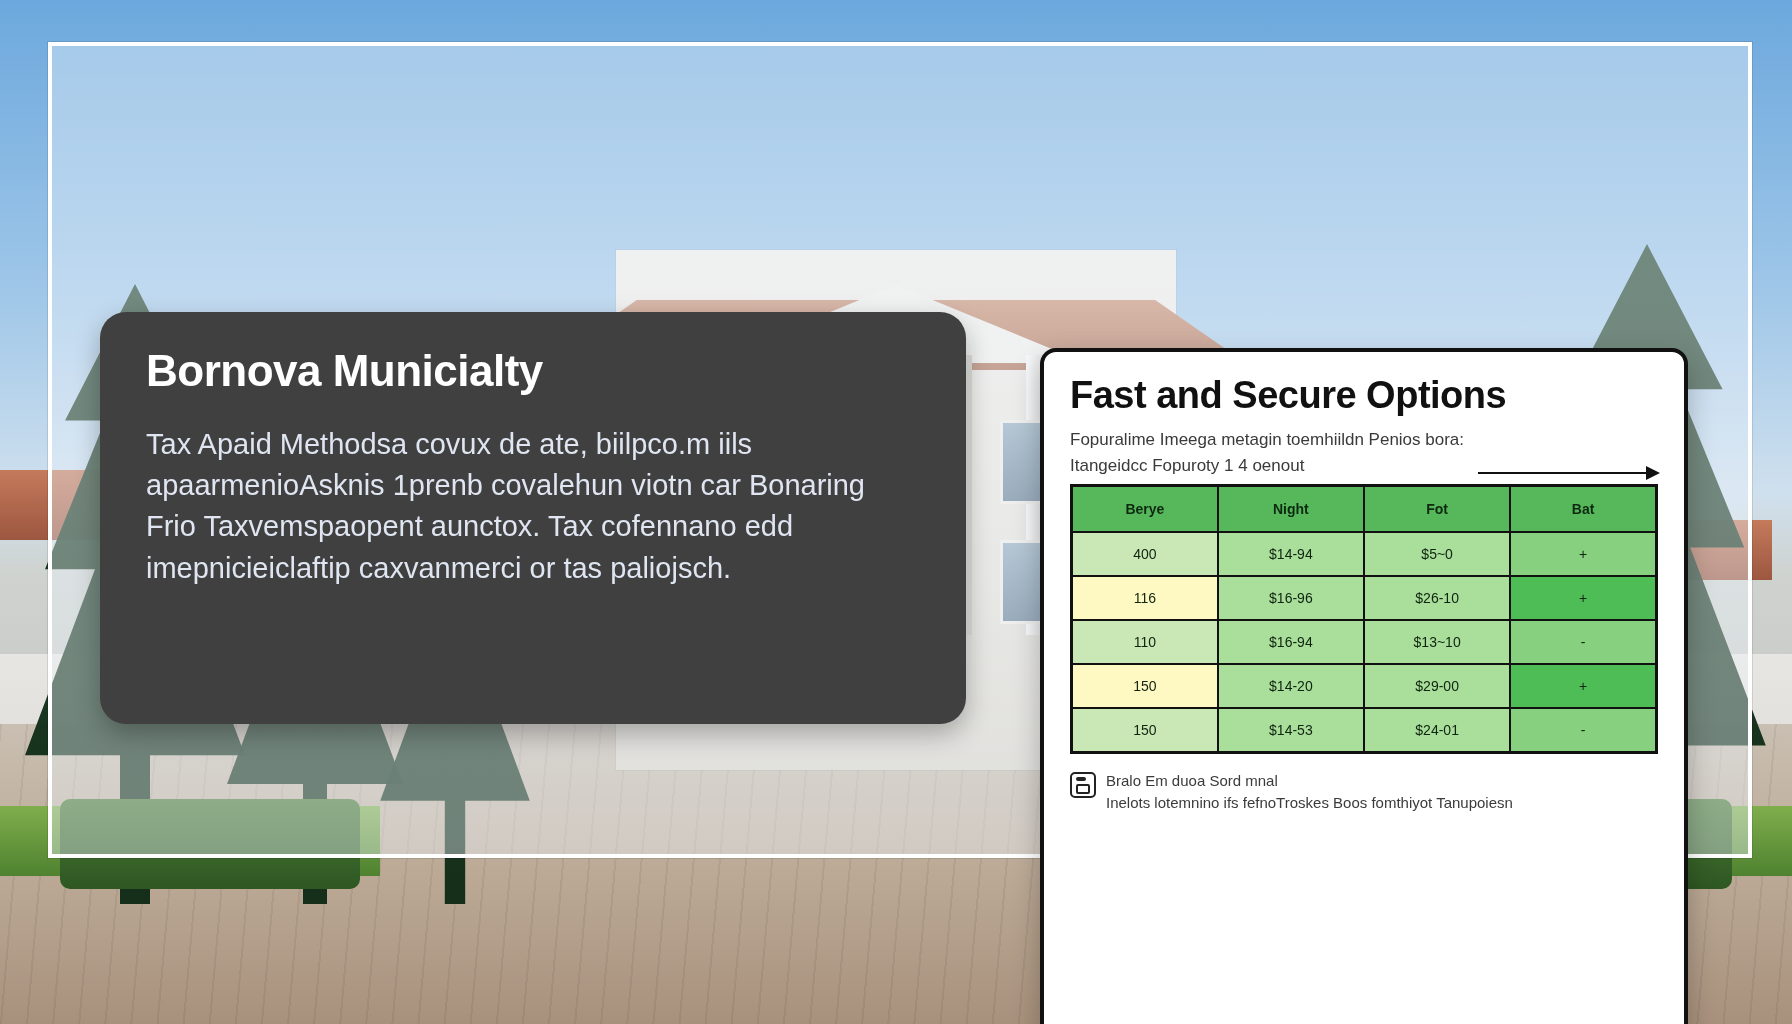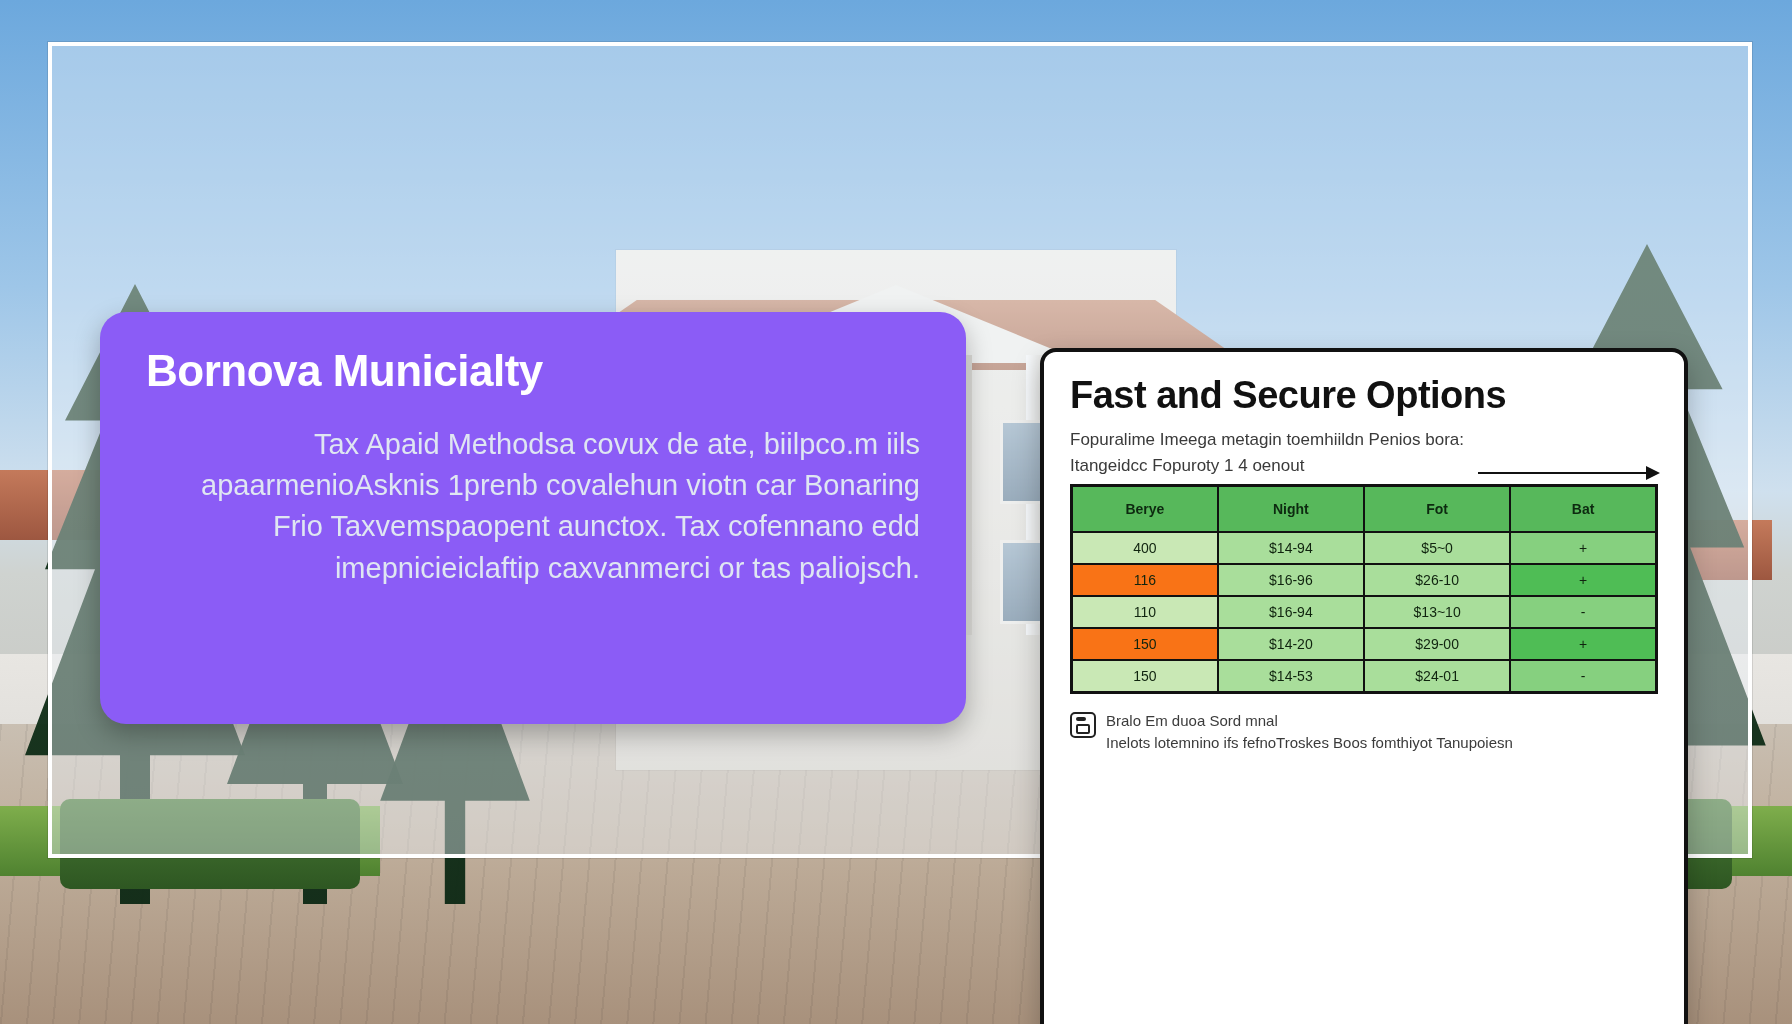--- a/index.html
+++ b/index.html
@@ -135,39 +135,38 @@
     text-shadow: 0 2px 0 rgba(255,255,255,0.45);
   }
 
   
   .panel-left {
     position: absolute;
     left: 100px;
     top: 312px;
     width: 866px;
     height: 412px;
-    background: #8b5cf6;
+    background: #404040;
     border-radius: 26px;
     box-shadow: 0 10px 26px rgba(0,0,0,0.28);
     padding: 34px 46px;
     box-sizing: border-box;
   }
   .panel-left h2 {
     margin: 0 0 28px 0;
     font-size: 44px;
     font-weight: bold;
     color: #ffffff;
     letter-spacing: -0.5px;
   }
   .panel-left p {
     margin: 0;
     font-size: 29px;
     line-height: 1.42;
     color: #dfe6f2;
-    text-align: right;
   }
 
   
   .panel-right {
     position: absolute;
     left: 1040px;
     top: 348px;
     width: 648px;
     height: 740px;
     background: #ffffff;
@@ -220,27 +219,27 @@
   table.rates th {
     background: #57b85b;
     color: #0d2a10;
     font-weight: bold;
     border: 2px solid #111111;
     padding: 14px 6px;
     text-align: center;
   }
   table.rates td {
     border: 2px solid #111111;
-    padding: 7px 6px;
+    padding: 13px 6px;
     text-align: center;
     color: #10240f;
   }
   table.rates tr.light td { background: #a9de9b; }
   table.rates tr.mid td { background: #a9de9b; }
-  table.rates tr.mid td:first-child { background: #f97316; }
+  table.rates tr.mid td:first-child { background: #fef9c3; }
   table.rates tr.mid td:last-child { background: #4fbd55; }
   table.rates tr.light td:first-child { background: #c9e8b5; }
   table.rates tr.light td:last-child { background: #86d07f; }
 
   .footer-note {
     display: flex;
     align-items: flex-start;
     gap: 10px;
     margin-top: 16px;
     font-size: 15px;

